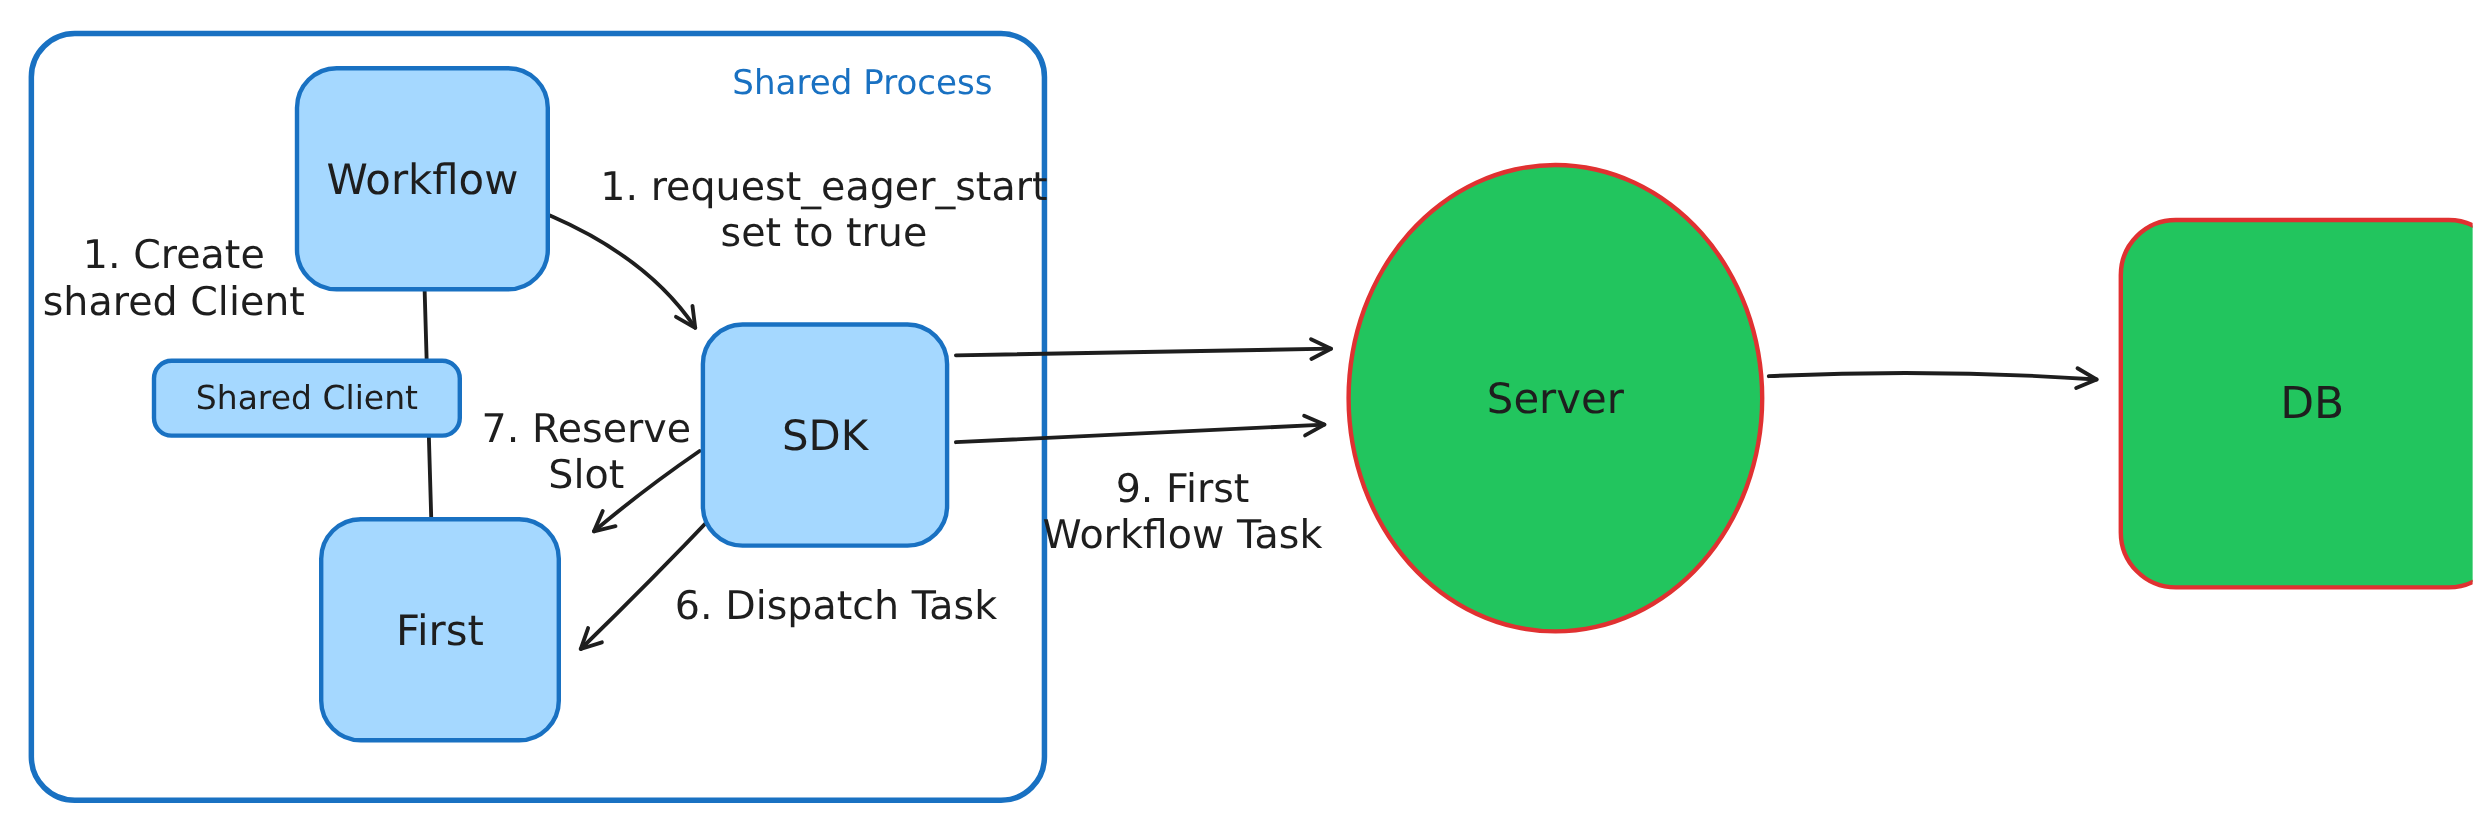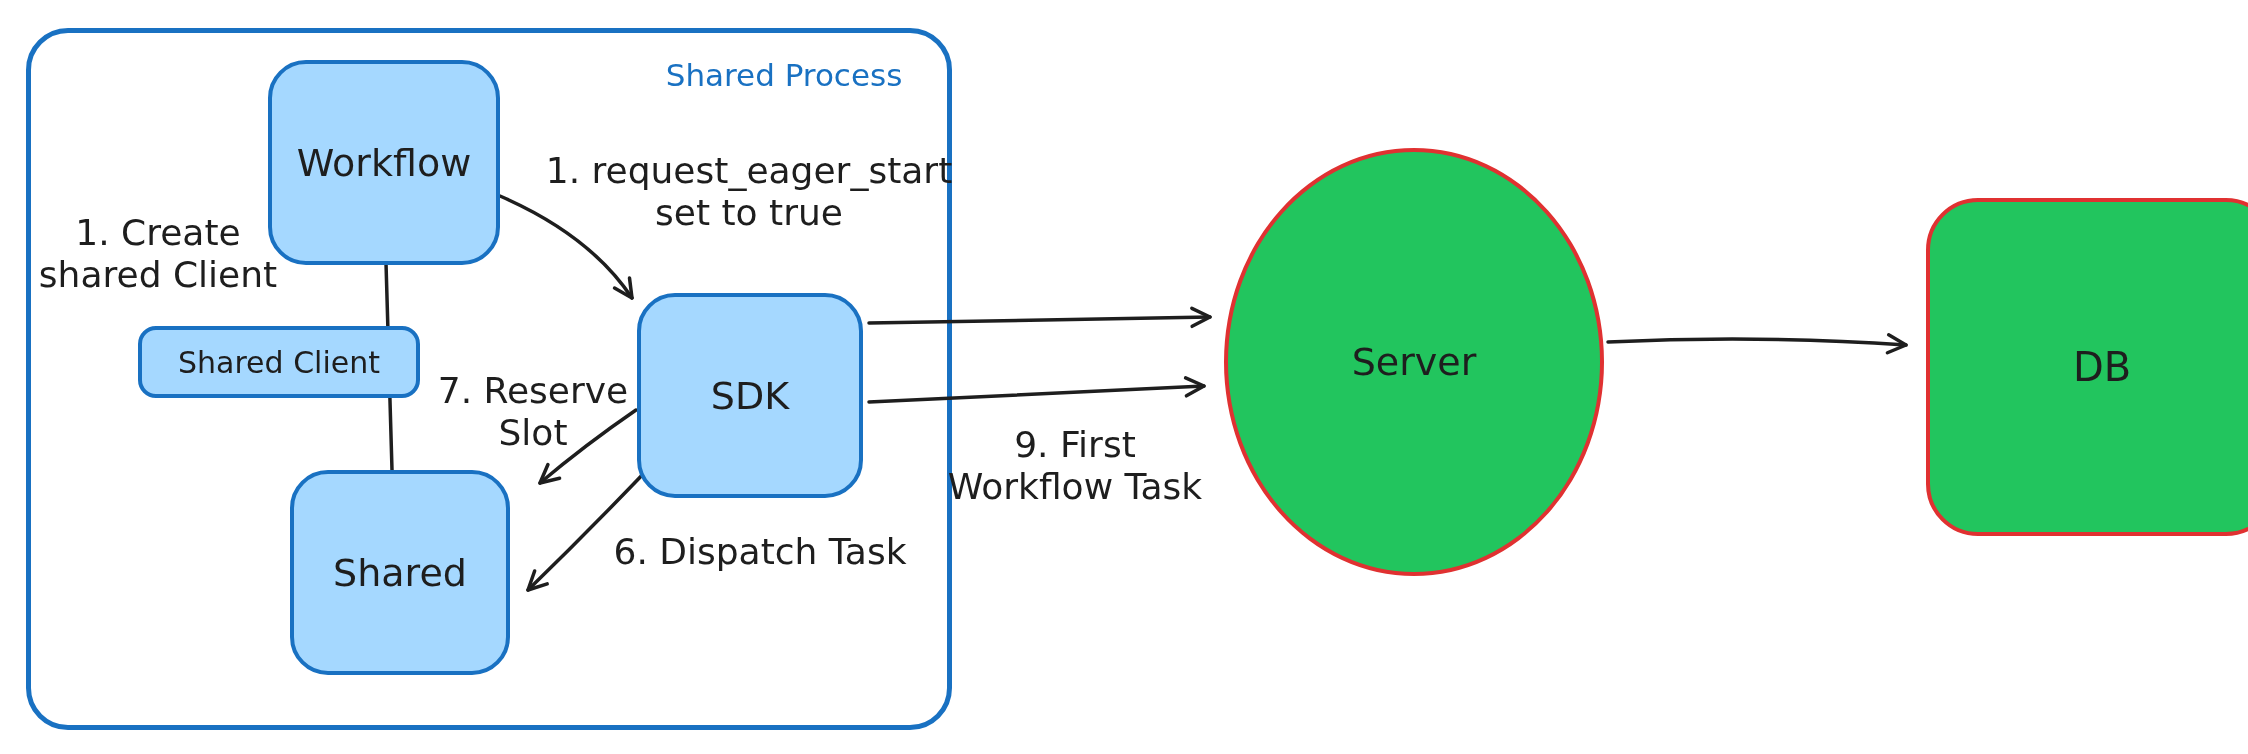--- a/index.html
+++ b/index.html
@@ -114,21 +114,21 @@
 
   <div class="node blue-node node-starter">
     <span>Workflow</span>
   </div>
 
   <div class="node blue-node node-shared-client">
     <span>Shared Client</span>
   </div>
 
   <div class="node blue-node node-worker">
-    <span>Shared</span>
+    <span>First</span>
   </div>
 
   <div class="node blue-node node-sdk">
     <span>SDK</span>
   </div>
 
   <div class="node red-node node-server">
     <span>Server</span>
   </div>
 

